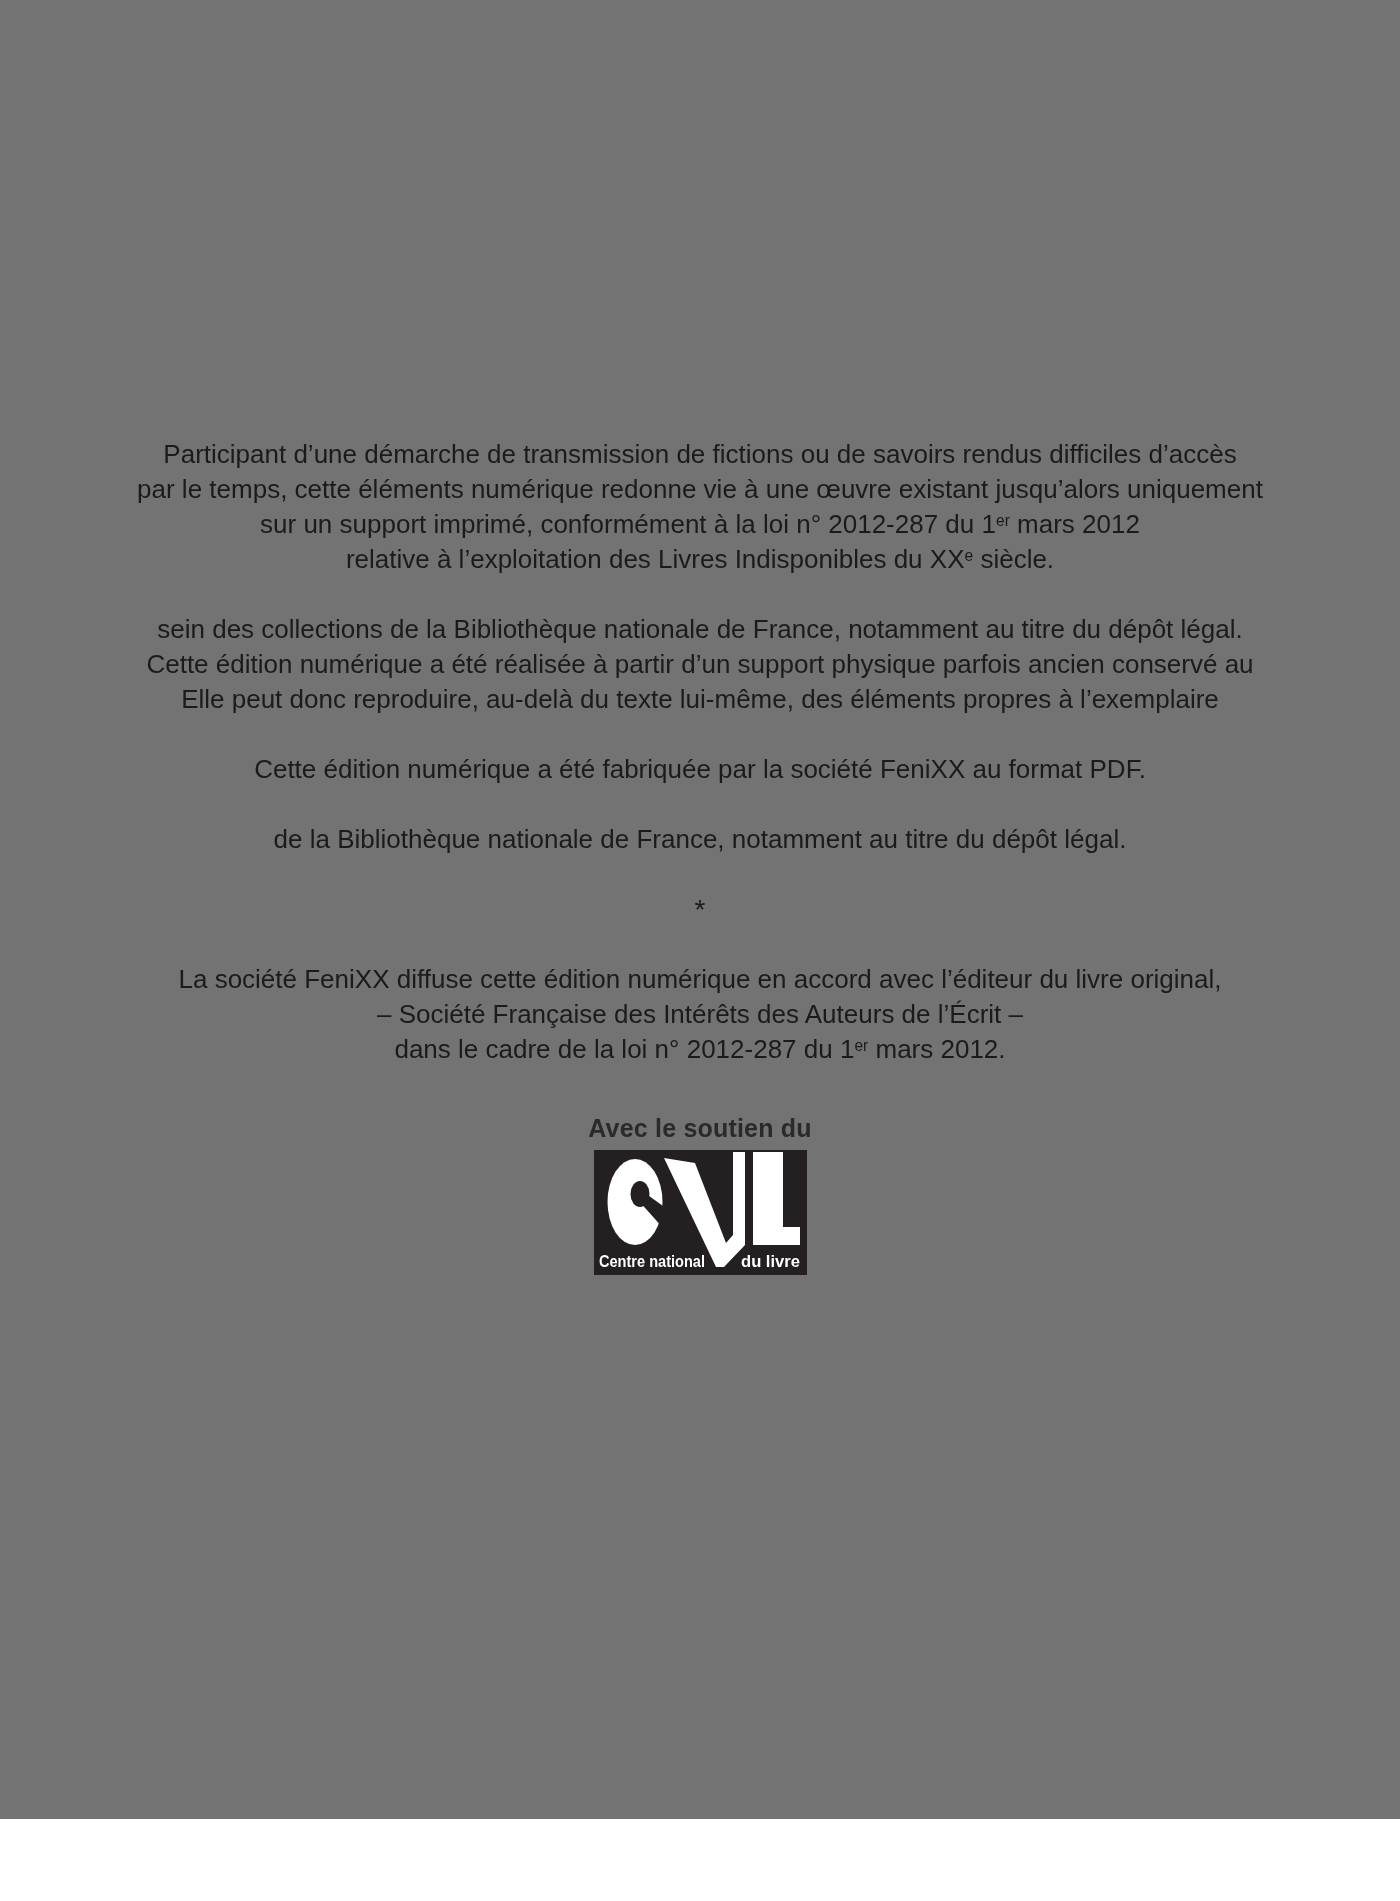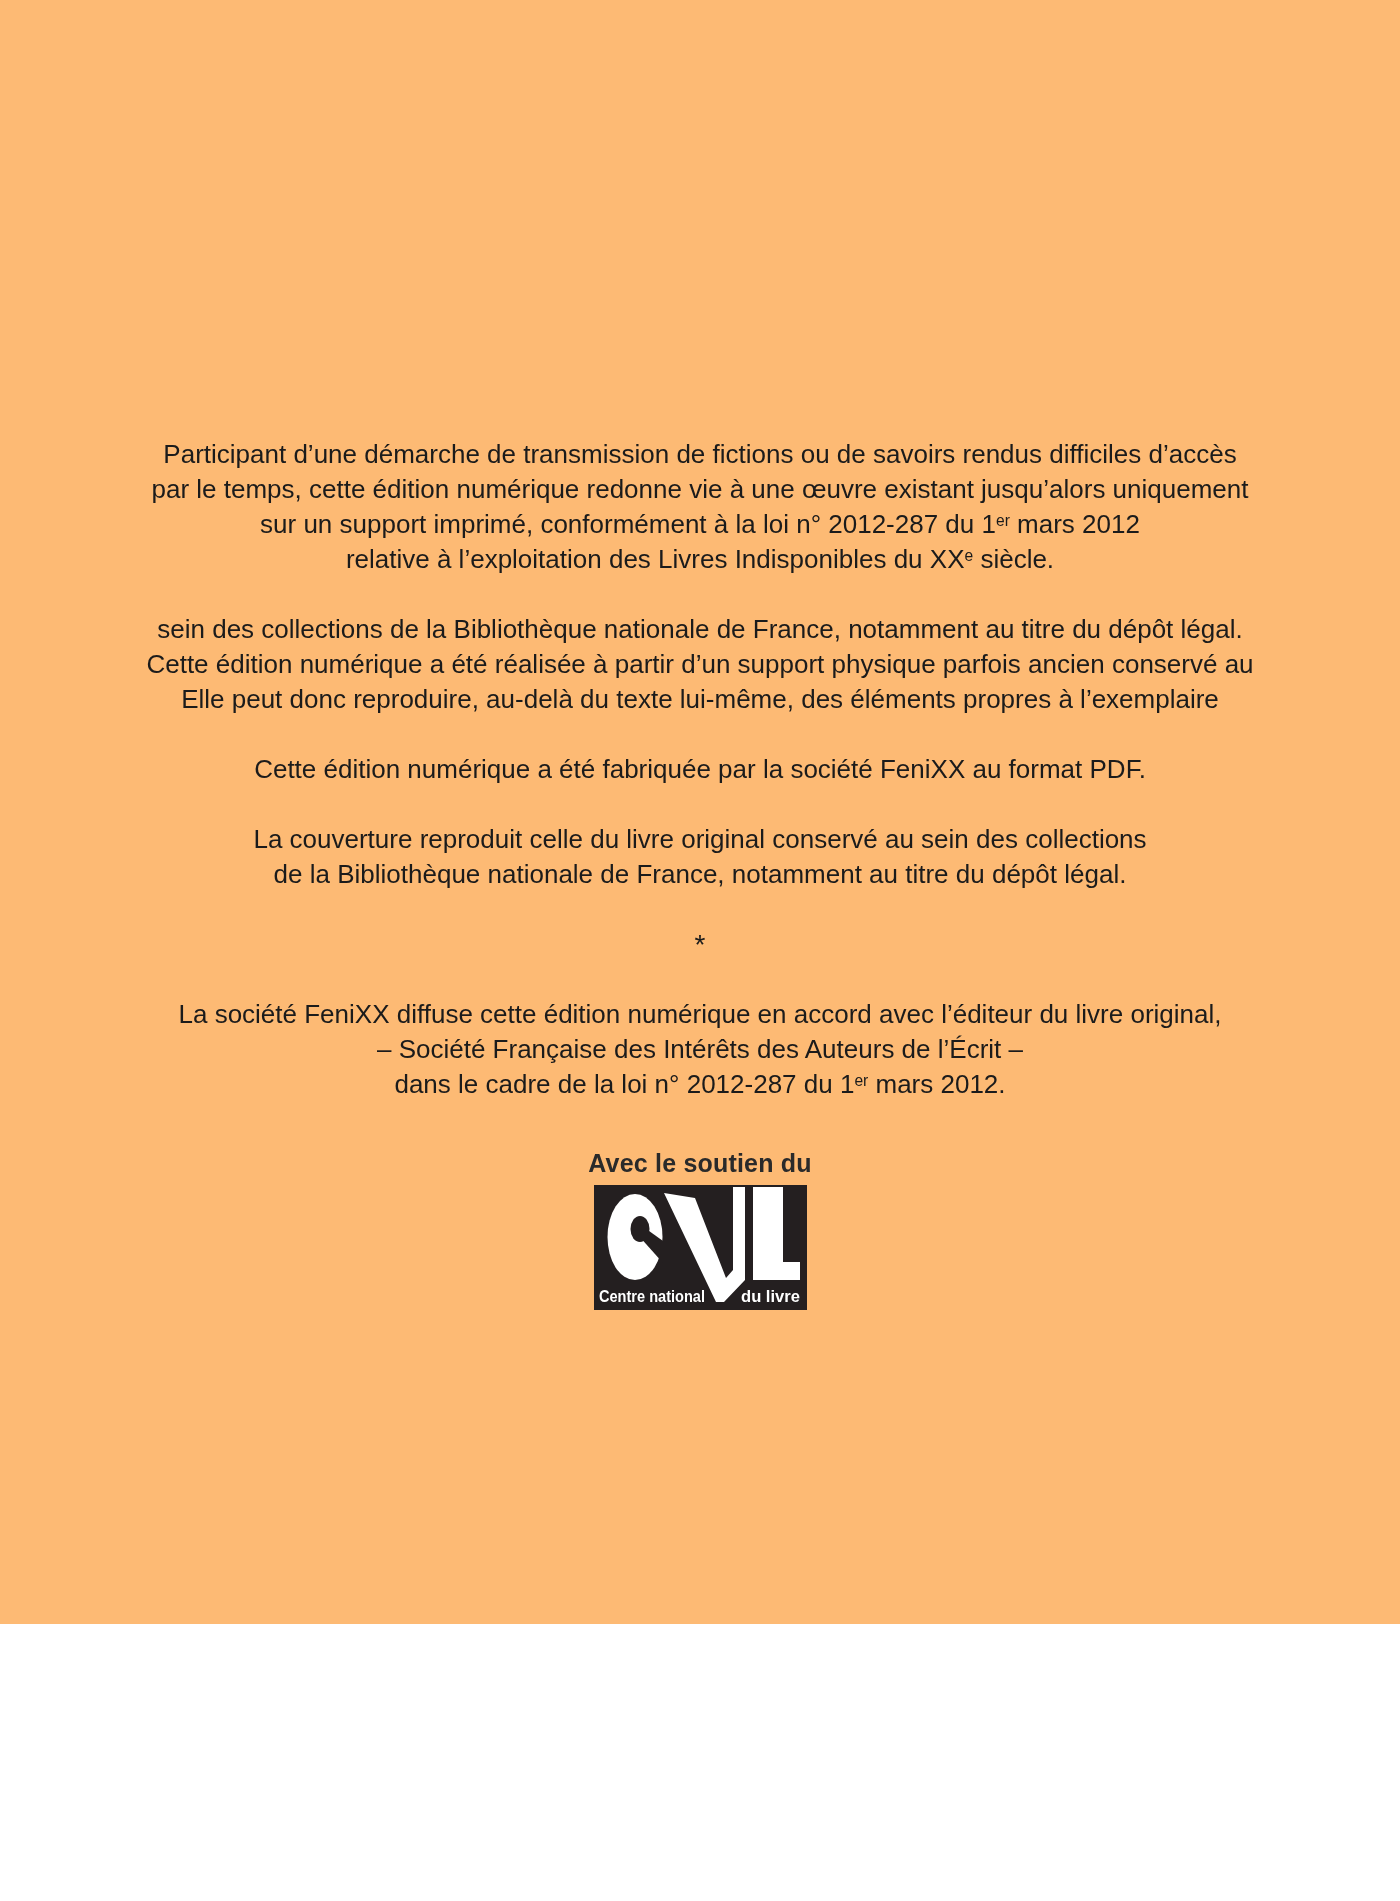--- a/index.html
+++ b/index.html
@@ -1,54 +1,53 @@
 <!DOCTYPE html>
 <html><head>
 <meta charset="utf-8">
 <style>
   html,body{margin:0;padding:0;background:#ffffff;}
   .page{
-    width:1400px;height:1624px;background:#fdba74;position:relative;overflow:hidden;
+    width:1400px;height:1819px;background:#737373;position:relative;overflow:hidden;
     font-family:"Liberation Sans","DejaVu Sans",sans-serif;color:#1b1b1b;
   }
   .content{padding-top:437px;text-align:center;}
   .para{margin:0 0 35px 0;}
   .ln{font-size:26px;line-height:35px;white-space:nowrap;}
   .sep{font-size:28px;line-height:35px;}
   sup{font-size:60%;line-height:0;position:relative;top:-0.45em;vertical-align:baseline;text-align:right;}
   .support{margin-top:45px;font-size:25px;line-height:32px;font-weight:700;color:#2a2a2a;letter-spacing:0.2px;}
   .logo-wrap{margin-top:6px;}
   .logo-wrap svg{display:block;margin:0 auto;}
   .logo-caption{font-family:"Liberation Sans","DejaVu Sans",sans-serif;font-weight:700;}
 </style>
 </head>
 <body>
 
 <div class="page">
   <div class="content">
 
     <div class="para">
       <div class="ln">Participant d’une démarche de transmission de fictions ou de savoirs rendus difficiles d’accès</div>
-      <div class="ln">par le temps, cette édition numérique redonne vie à une œuvre existant jusqu’alors uniquement</div>
+      <div class="ln">par le temps, cette éléments numérique redonne vie à une œuvre existant jusqu’alors uniquement</div>
       <div class="ln"><span>sur un support imprimé, conformément à la loi n° 2012-287 du 1</span><sup>er</sup><span> mars 2012</span></div>
       <div class="ln"><span>relative à l’exploitation des Livres Indisponibles du XX</span><sup>e</sup><span> siècle.</span></div>
     </div>
 
     <div class="para">
       <div class="ln">sein des collections de la Bibliothèque nationale de France, notamment au titre du dépôt légal.</div>
       <div class="ln">Cette édition numérique a été réalisée à partir d’un support physique parfois ancien conservé au</div>
       <div class="ln">Elle peut donc reproduire, au-delà du texte lui-même, des éléments propres à l’exemplaire</div>
     </div>
 
     <div class="para">
       <div class="ln">Cette édition numérique a été fabriquée par la société FeniXX au format PDF.</div>
     </div>
 
     <div class="para">
-      <div class="ln">La couverture reproduit celle du livre original conservé au sein des collections</div>
       <div class="ln">de la Bibliothèque nationale de France, notamment au titre du dépôt légal.</div>
     </div>
 
     <div class="para sep">*</div>
 
     <div class="para">
       <div class="ln">La société FeniXX diffuse cette édition numérique en accord avec l’éditeur du livre original,</div>
       <div class="ln">– Société Française des Intérêts des Auteurs de l’Écrit –</div>
       <div class="ln"><span>dans le cadre de la loi n° 2012-287 du 1</span><sup>er</sup><span> mars 2012.</span></div>
     </div>

